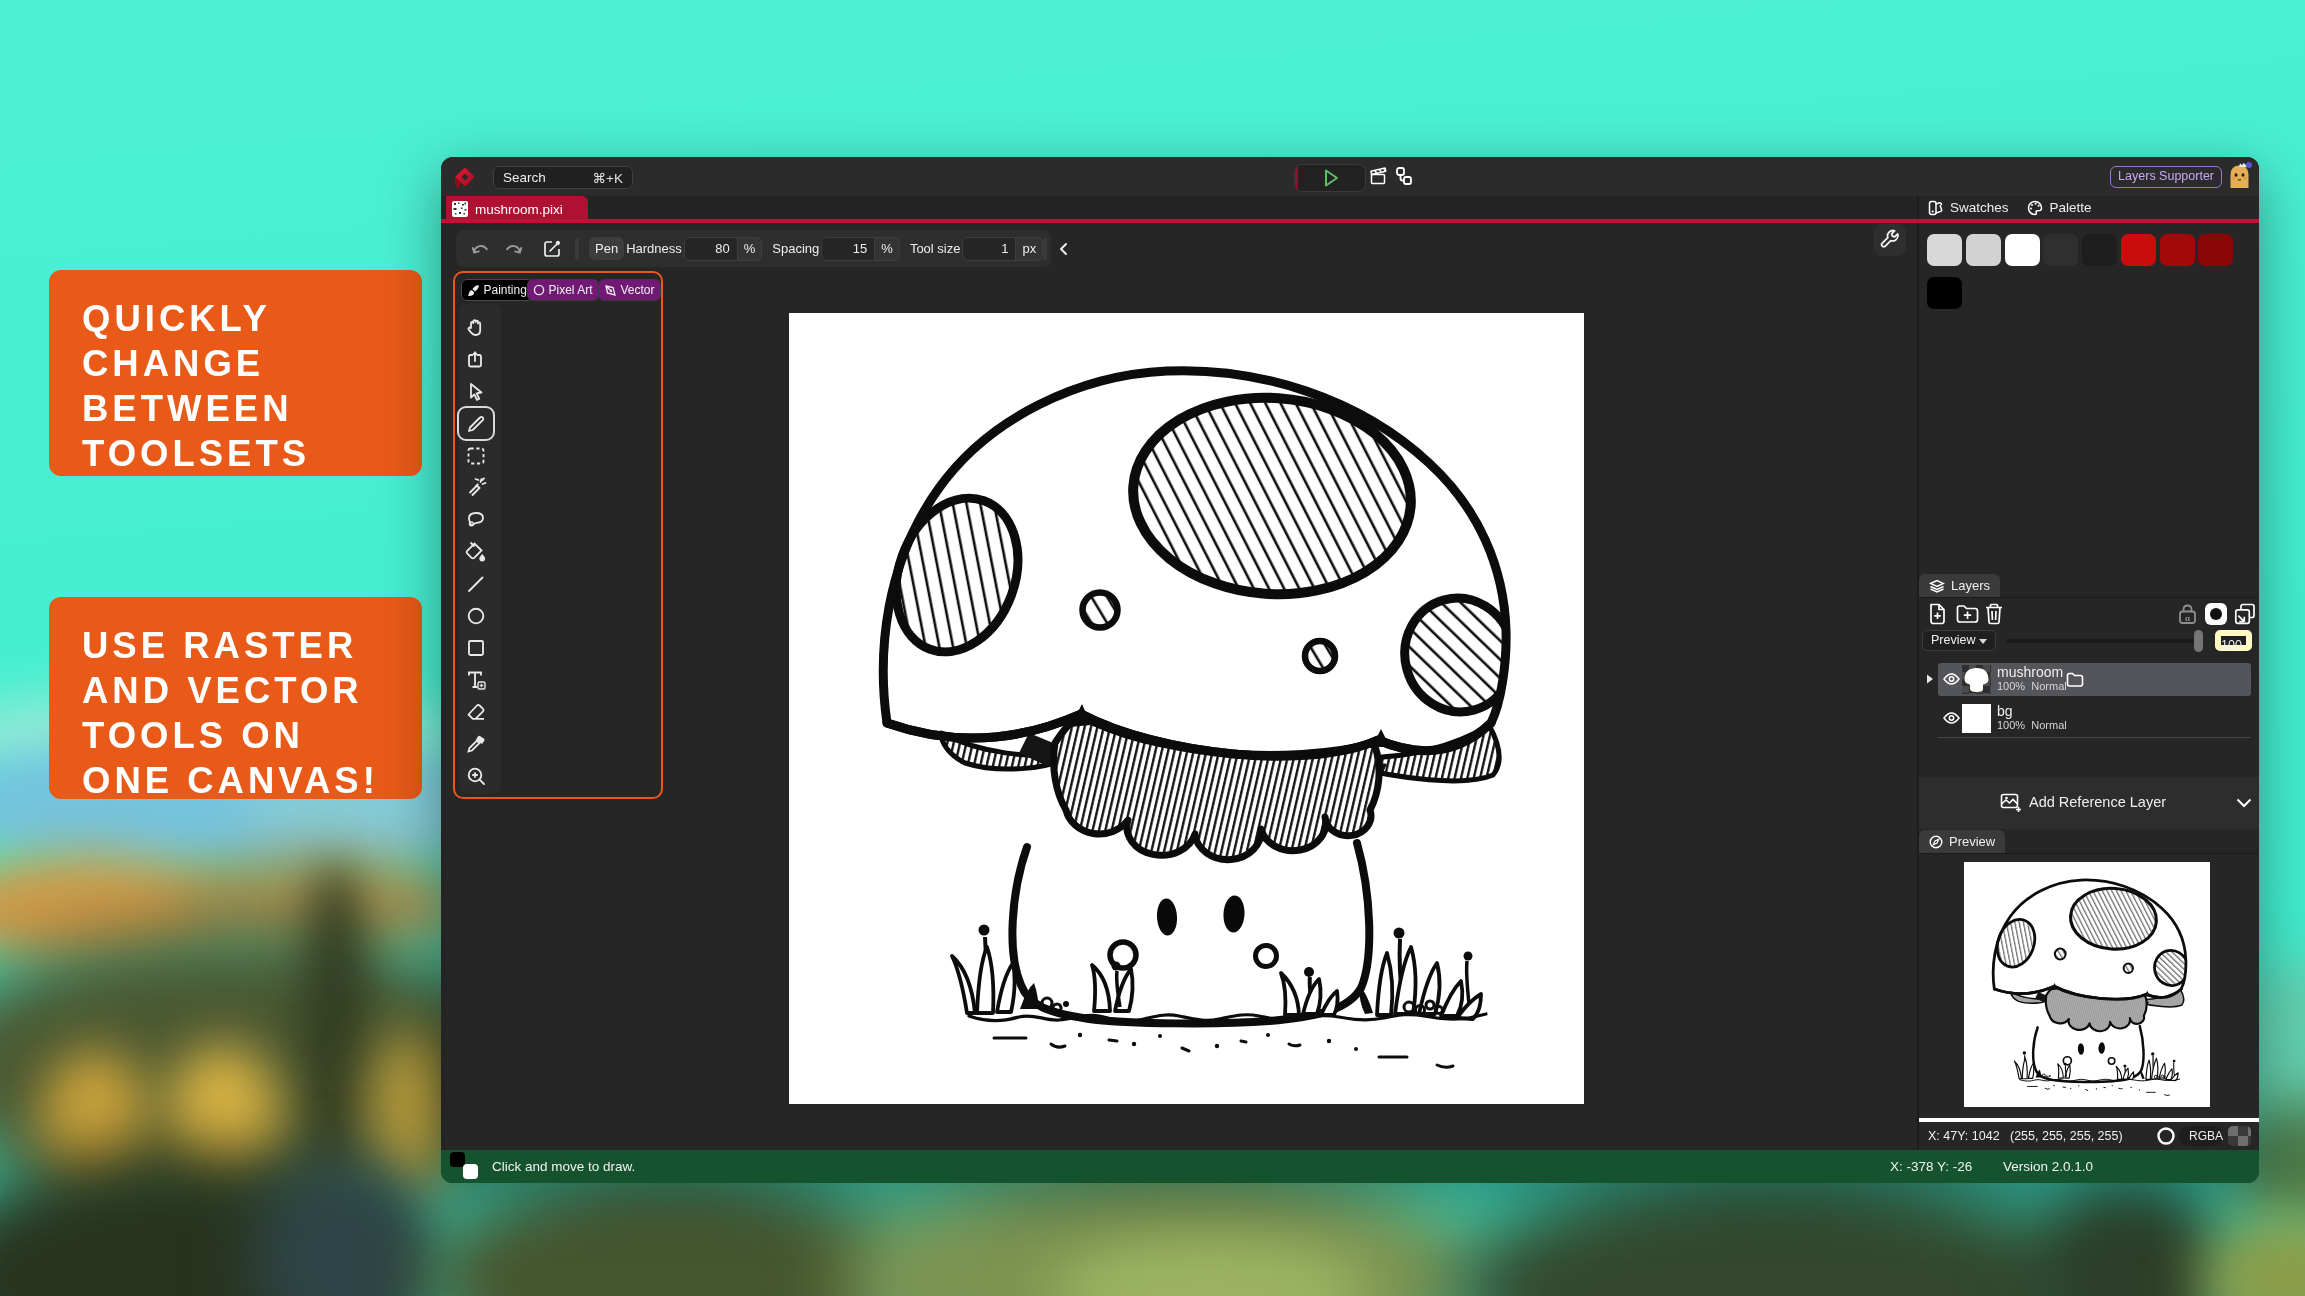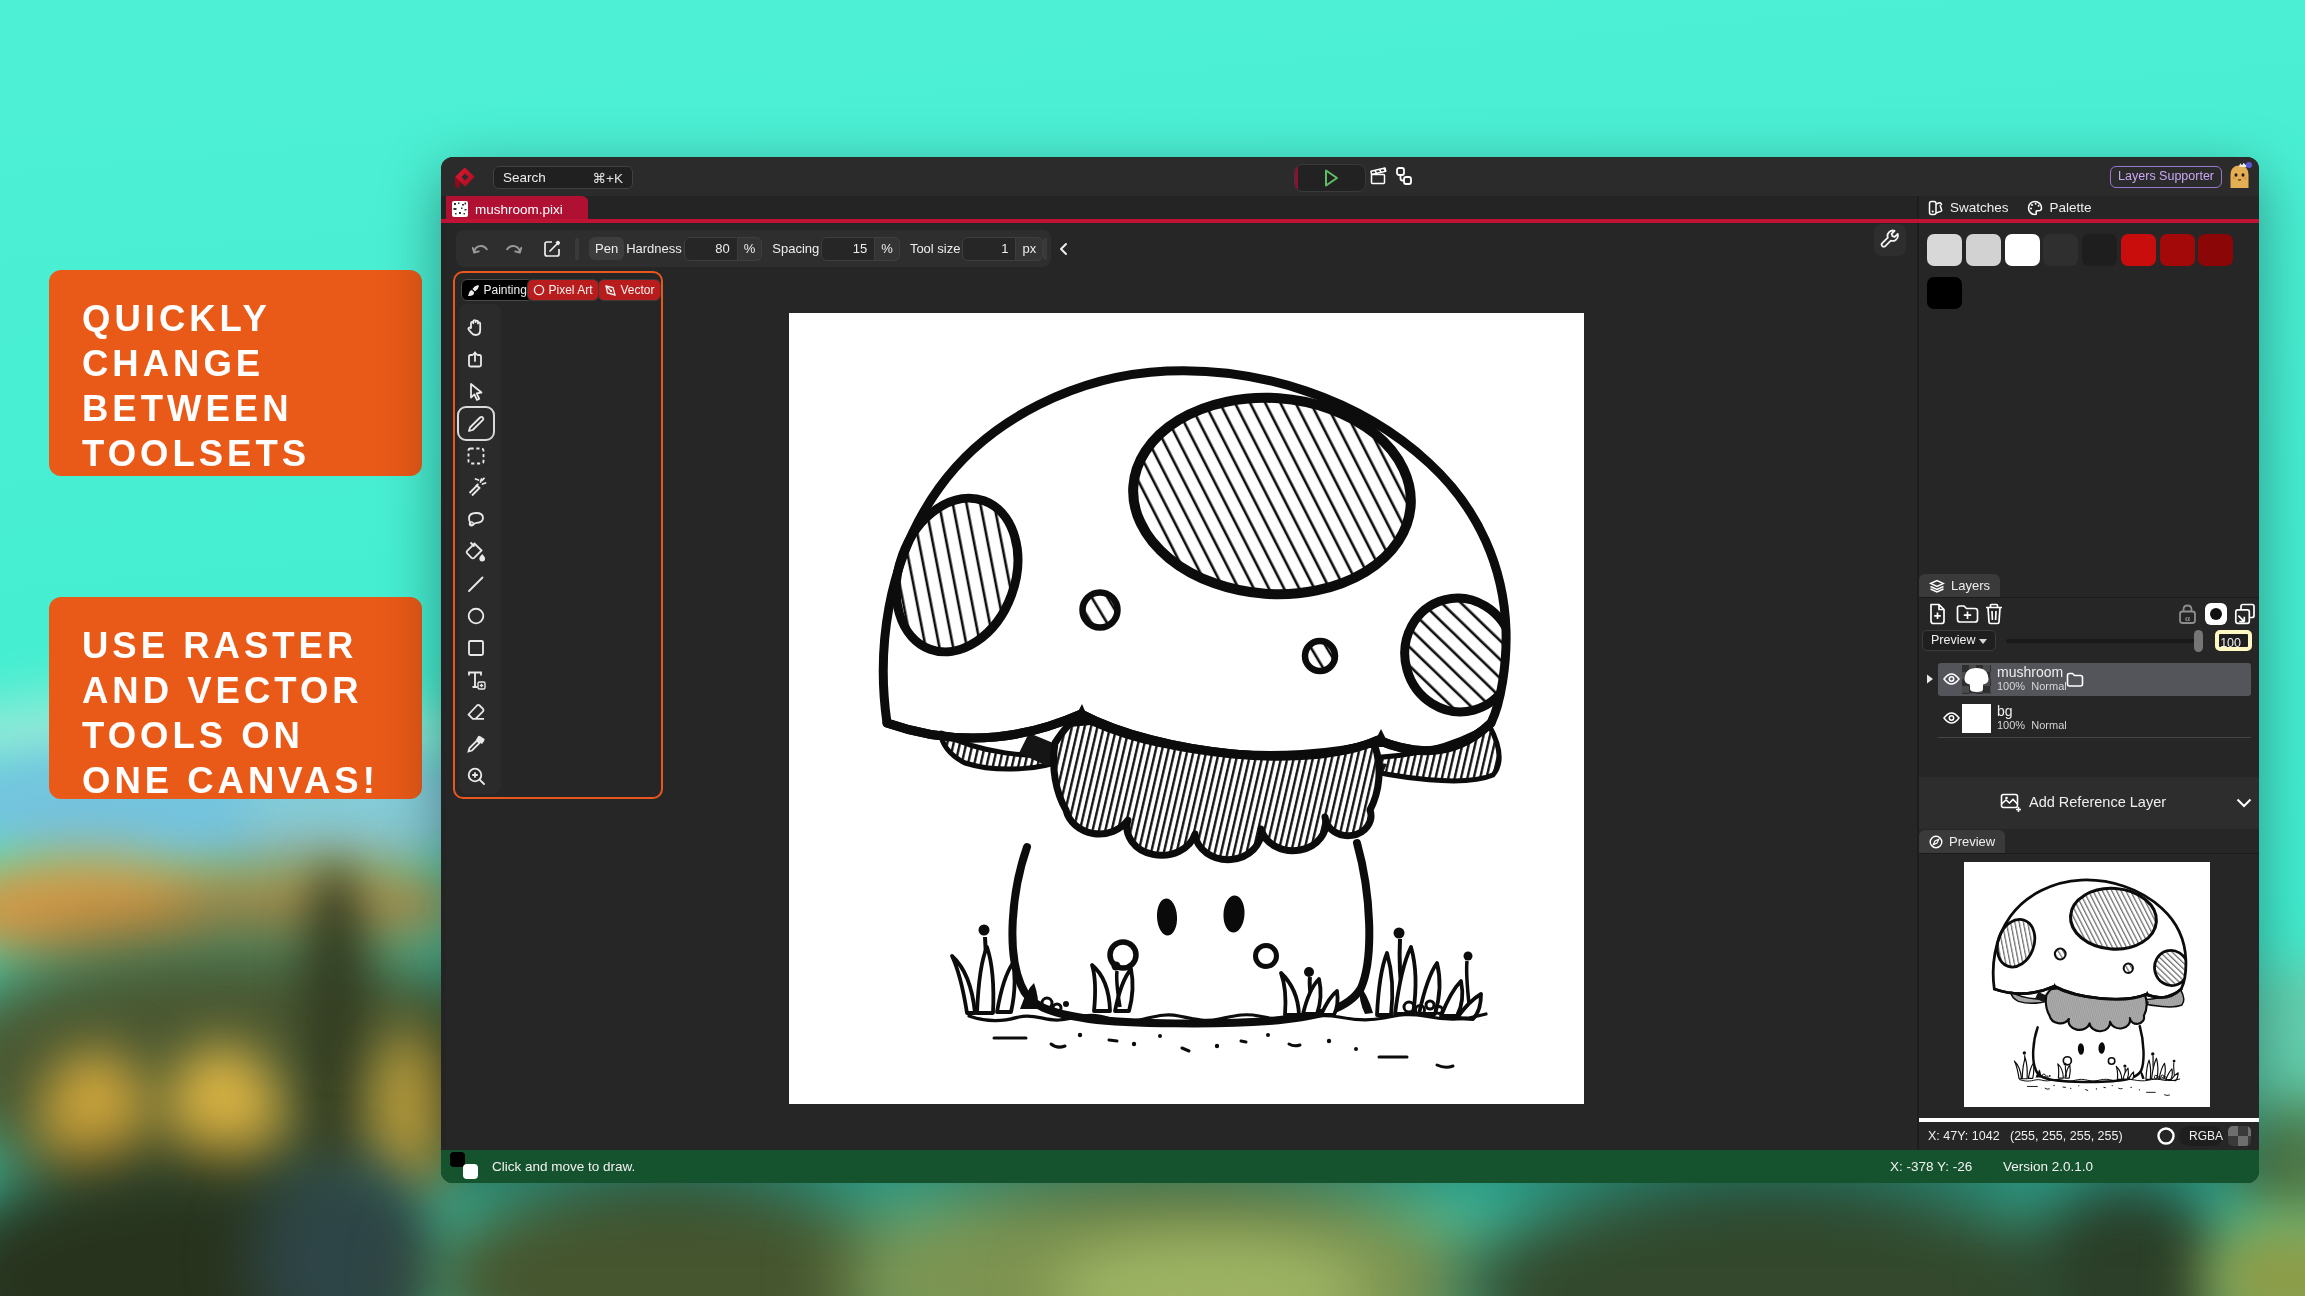--- a/index.html
+++ b/index.html
@@ -44,21 +44,21 @@
   .toolbar .inp { width:54px; height:24px; background:#262626; border:1px solid #3E3E3E;
     border-radius:6px 0 0 6px; text-align:right; line-height:22px; padding-right:7px; }
   .toolbar .suf { height:24px; background:#343434; border:1px solid #3E3E3E; border-left:none;
     border-radius:0 6px 6px 0; line-height:22px; padding:0 6px; }
   .toolbar .div { width:4px; height:22px; background:#3A3A3A; border-radius:2px; margin:0 10px; }
   .wrench { position:absolute; right:353px; top:67px; width:32px; height:32px; background:#2E2E2E;
     border-radius:8px; }
   .toolwrap { position:absolute; left:11.5px; top:114px; width:210px; height:528px;
     border:2.5px solid #E8571E; border-radius:10px; }
   .ttab { position:absolute; top:6px; height:22px; border-radius:6px; color:#F0F0F0; font-size:12px;
-    display:flex; align-items:center; padding:0 5px; background:#b91c1c; border:1px solid #3A3A3A; white-space:nowrap; }
+    display:flex; align-items:center; padding:0 5px; background:#701a75; border:1px solid #3A3A3A; white-space:nowrap; }
   .ttab.sel { background:#000000; border-color:#4A4A4A; }
   .ttab svg { margin-right:4px; }
   .toolcol { position:absolute; left:4px; top:31px; width:42px; height:490px; background:#2B2B2B;
     border-radius:8px; }
   .ticonbox { position:absolute; left:9px; width:24px; height:24px; }
   .tsel { position:absolute; left:2px; width:38px; height:35px; border:2px solid #D9D9D9; border-radius:9px; }
   .rightdock { position:absolute; right:0; top:39px; width:342px; bottom:33px; background:#262626;
     border-left:2px solid #1D1D1D; color:#EFEFEF; }
   .rd-tabs { position:absolute; left:0; top:0; width:100%; height:23px; display:flex; align-items:center;
     font-size:13.5px; }
@@ -66,21 +66,21 @@
   .swatch { position:absolute; width:35px; height:32px; border-radius:7px; }
   .ptab { position:absolute; height:23px; background:#3A3A3A; border-radius:6px 6px 0 0; display:flex;
     align-items:center; font-size:13px; padding:0 10px; }
   .ptab svg { margin-right:6px; }
   .lay-icons { position:absolute; left:0; width:100%; height:26px; }
   .blendsel { position:absolute; left:3px; width:74px; height:21px; background:#1F1F1F; border:1px solid #3C3C3C;
     border-radius:5px; font-size:12.5px; line-height:19px; padding-left:8px; }
   .blendsel:after { content:""; position:absolute; right:8px; top:8px; border:4px solid transparent; border-top:5px solid #D8D8D8; }
   .slider { position:absolute; height:4px; background:#1A1A1A; border-radius:2px; }
   .sthumb { position:absolute; width:9px; height:22px; background:#757575; border-radius:4.5px; }
-  .valbox { position:absolute; width:37px; height:21px; background:#1F1F1F; border:4px solid #fef9c3;
+  .valbox { position:absolute; width:37px; height:21px; background:#1F1F1F; border:6px solid #fef9c3;
     border-radius:5px; font-size:12.5px; line-height:19px; text-align:right; padding-right:7px; }
   .layrow { position:absolute; left:19px; width:313px; height:33px; }
   .layrow.sel { background:#54545B; border-radius:3px; }
   .lthumb { position:absolute; left:24px; top:2px; width:29px; height:29px; }
   .lthumb.checker { background:#2e2e2e;
     background-image:linear-gradient(45deg,#4a4a4a 25%,transparent 25%,transparent 75%,#4a4a4a 75%),
       linear-gradient(45deg,#4a4a4a 25%,transparent 25%,transparent 75%,#4a4a4a 75%);
     background-size:14px 14px; background-position:0 0,7px 7px; }
   .lname { position:absolute; left:59px; top:1px; font-size:14px; }
   .linfo { position:absolute; left:59px; top:17px; font-size:11px; color:#D5D5D5; }

